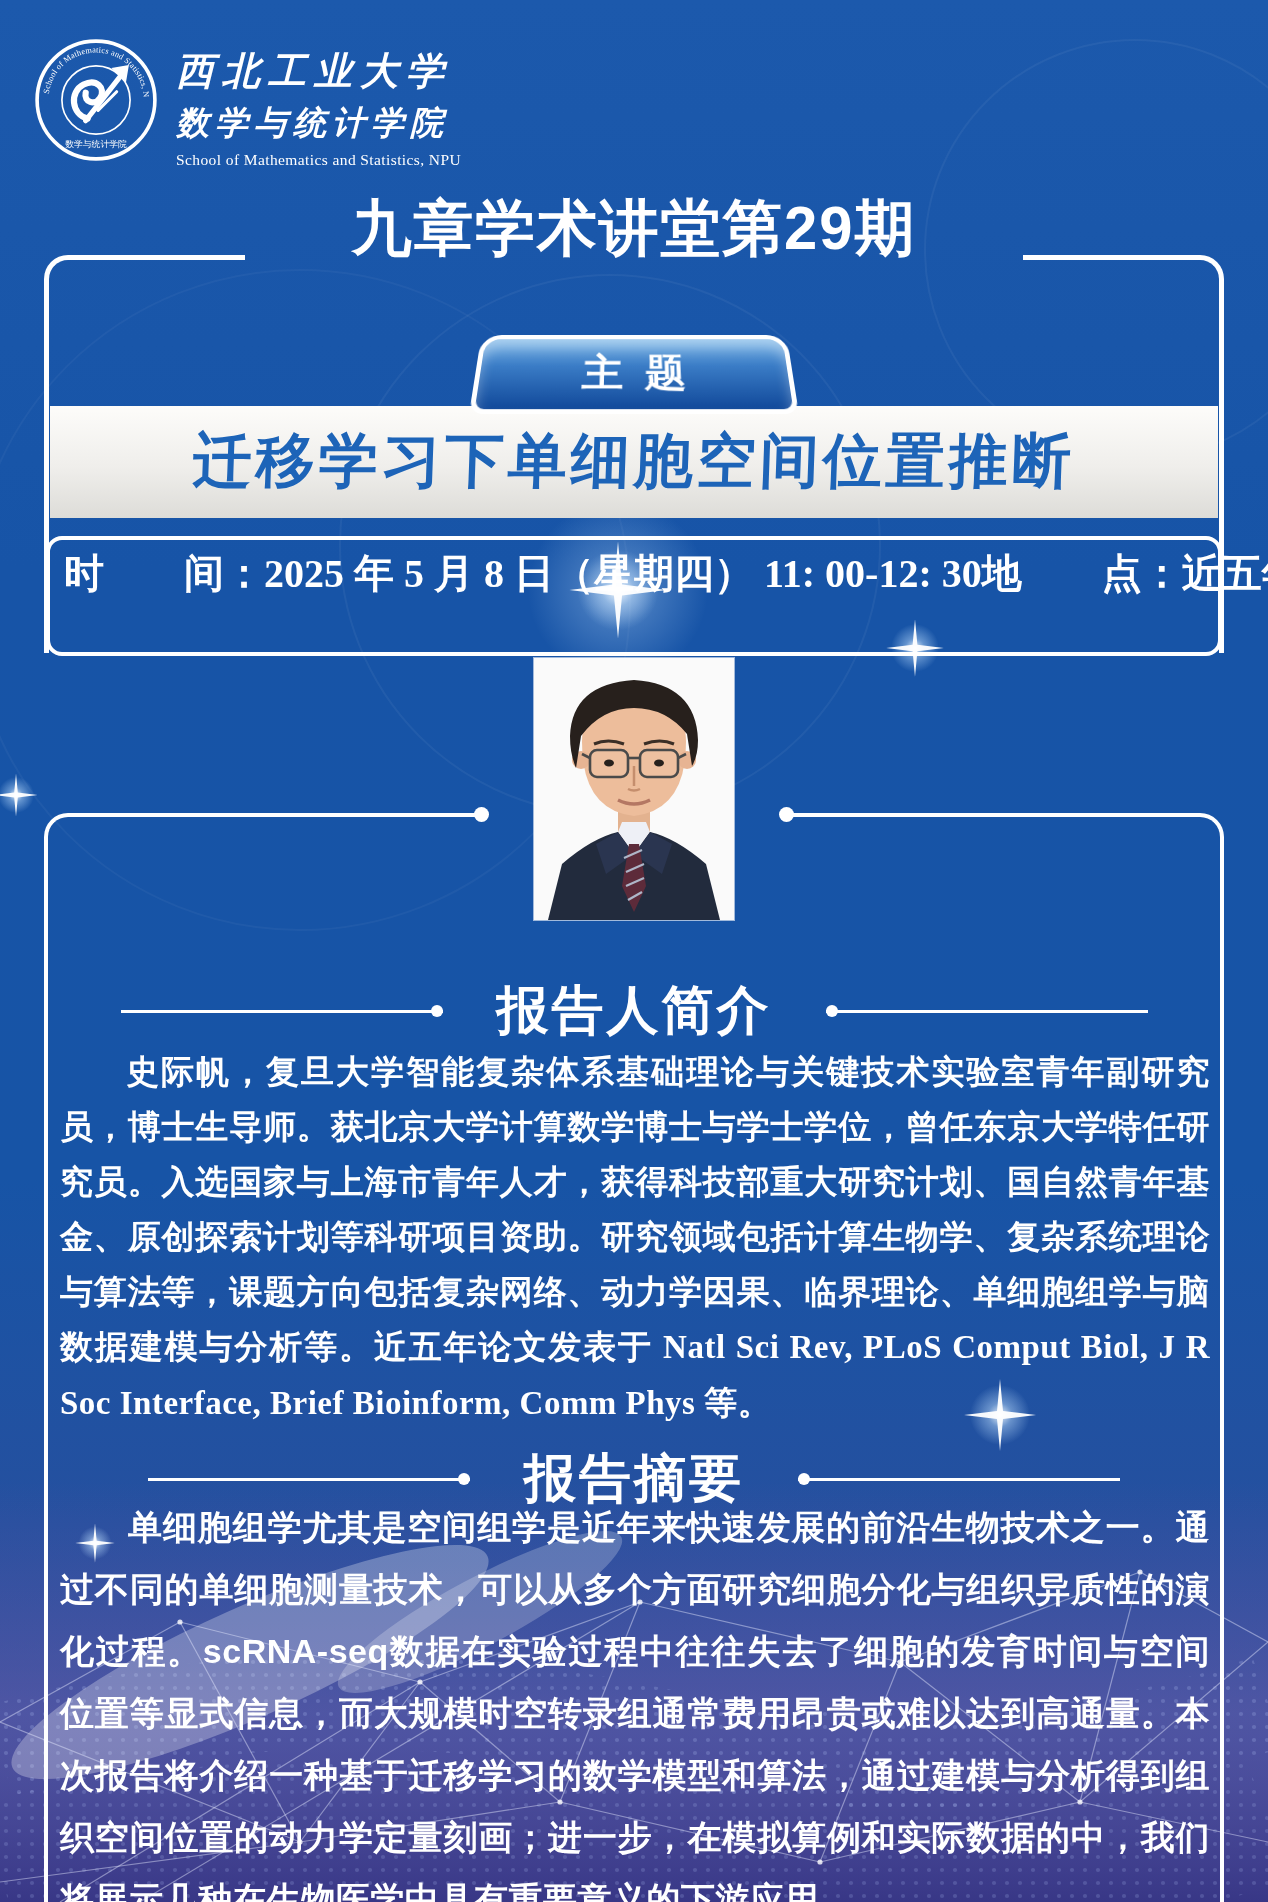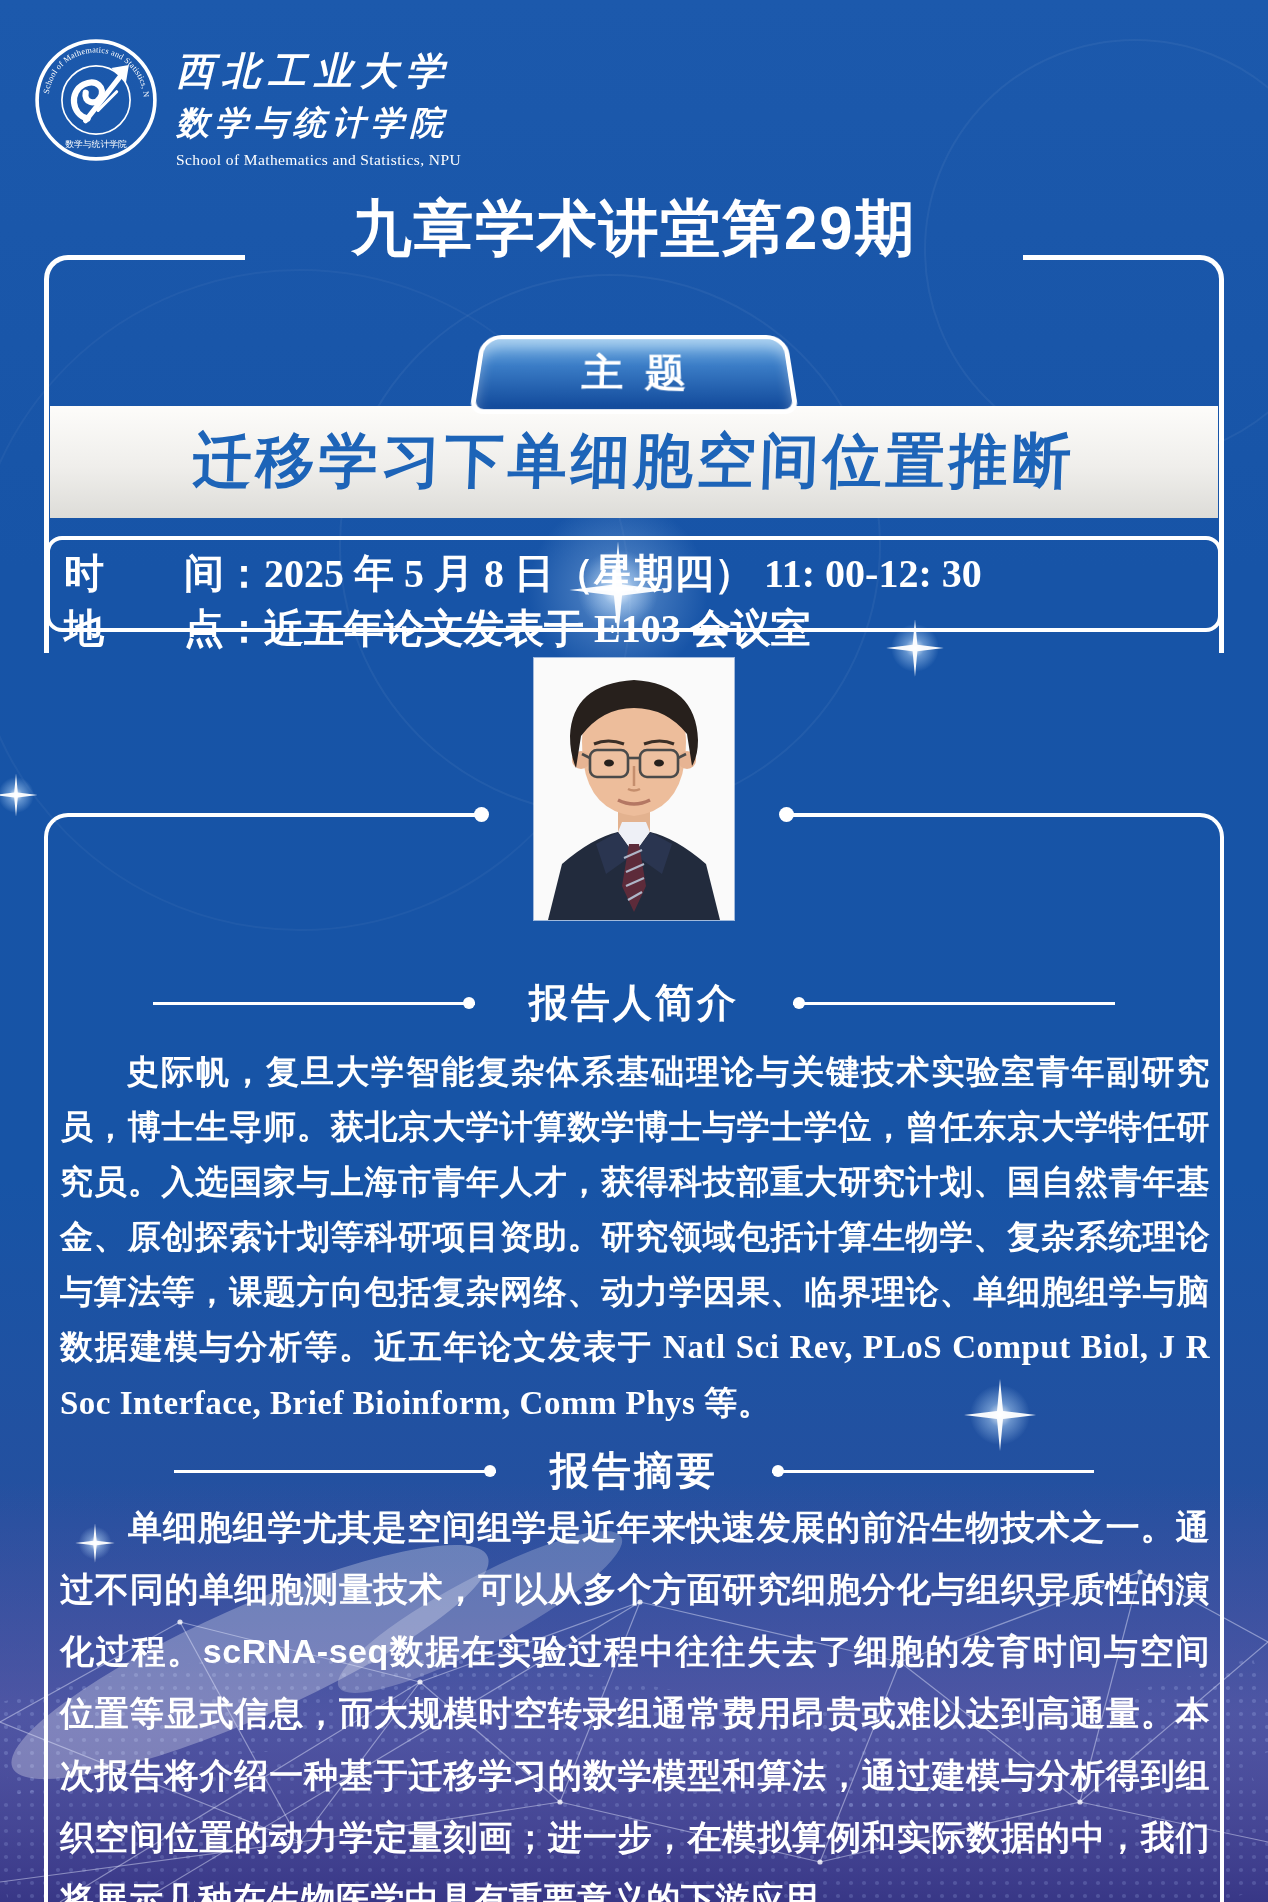--- a/index.html
+++ b/index.html
@@ -34,42 +34,42 @@
     box-shadow:inset 0 10px 14px rgba(255,255,255,.35); }
   .badge span { color:#fff; font-size:43px; font-weight:900; letter-spacing:22px; padding-left:22px; }
 
   
   .band { position:absolute; left:50px; top:406px; width:1168px; height:112px; z-index:2;
     background:linear-gradient(180deg,#fdfcfa 0%, #efeeeb 55%, #dddcd8 100%);
     display:flex; align-items:center; justify-content:center; }
   .lecture-title { color:#1d64b8; font-size:59px; font-weight:900; letter-spacing:4px; transform:skewX(-2deg); }
 
   
-  .info-box { position:absolute; left:46px; top:536px; width:1176px; height:96px; z-index:3;
+  .info-box { position:absolute; left:46px; top:536px; width:1176px; height:120px; z-index:3;
     border:4px solid #fff; border-radius:16px; padding:6px 10px 6px 14px;
-    display:flex; flex-direction:column; justify-content:space-around; }
+    display:flex; flex-direction:row; justify-content:space-around; }
   .info-row { color:#fff; font-family:"Liberation Serif", serif; font-weight:bold; font-size:40px; white-space:nowrap; }
   .info-label { display:inline; }
 
   
   .photo { position:absolute; left:534px; top:658px; width:200px; height:262px; z-index:6; background:#f7f7f7;
     box-shadow:0 0 0 1px rgba(255,255,255,.6); }
   .photo svg { width:100%; height:100%; }
 
   
   .frame2-l, .frame2-r { position:absolute; top:813px; width:441px; height:1089px; z-index:1; }
   .frame2-l { left:44px;  border-top:4px solid #fff; border-left:4px solid #fff;  border-top-left-radius:24px; }
   .frame2-r { right:44px; border-top:4px solid #fff; border-right:4px solid #fff; border-top-right-radius:24px; }
   .frame2-l::after, .frame2-r::before { content:""; position:absolute; top:-10px; width:15px; height:15px; background:#fff; border-radius:50%; }
   .frame2-l::after  { right:-4px; }
   .frame2-r::before { left:-4px; }
 
   
   .sec { position:absolute; left:0; right:0; display:flex; align-items:center; justify-content:center; gap:54px; z-index:4; }
-  .sec-title { color:#fff; font-size:39px; font-weight:900; letter-spacing:3px; }
+  .sec-title { color:#fff; font-size:52px; font-weight:900; letter-spacing:3px; }
   .sec .line { width:322px; height:3px; background:#fff; position:relative; }
   .sec .line.l::after, .sec .line.r::before { content:""; position:absolute; top:-4.5px; width:12px; height:12px; background:#fff; border-radius:50%; }
   .sec .line.l::after  { right:0; }
   .sec .line.r::before { left:0; }
   #sec-speaker { top:976px; }
   #sec-abstract { top:1444px; }
 
   
   .para { position:absolute; left:60px; width:1150px; color:#fff; font-weight:700;
     text-align:justify; text-indent:2em; letter-spacing:.5px; z-index:4; }

